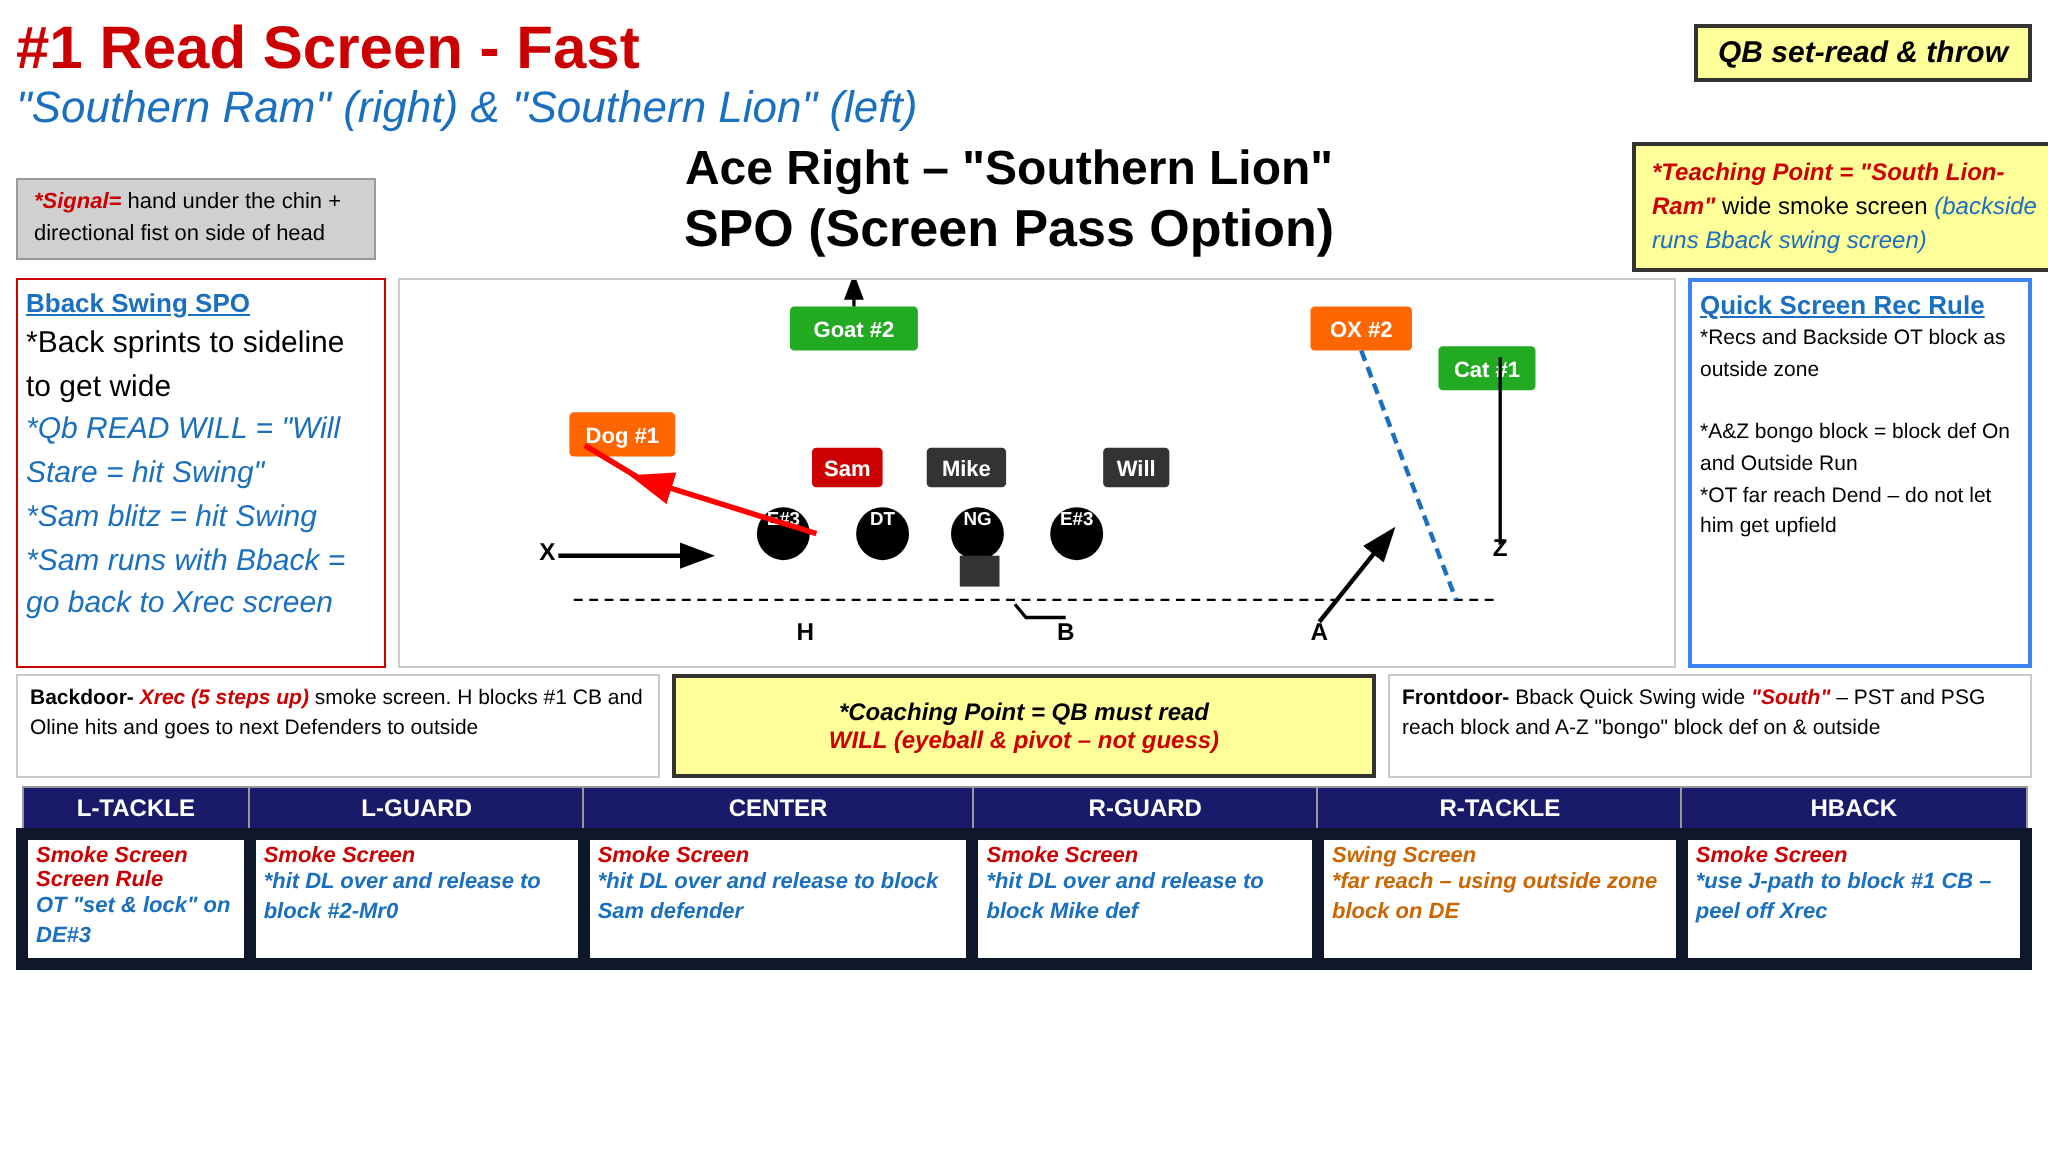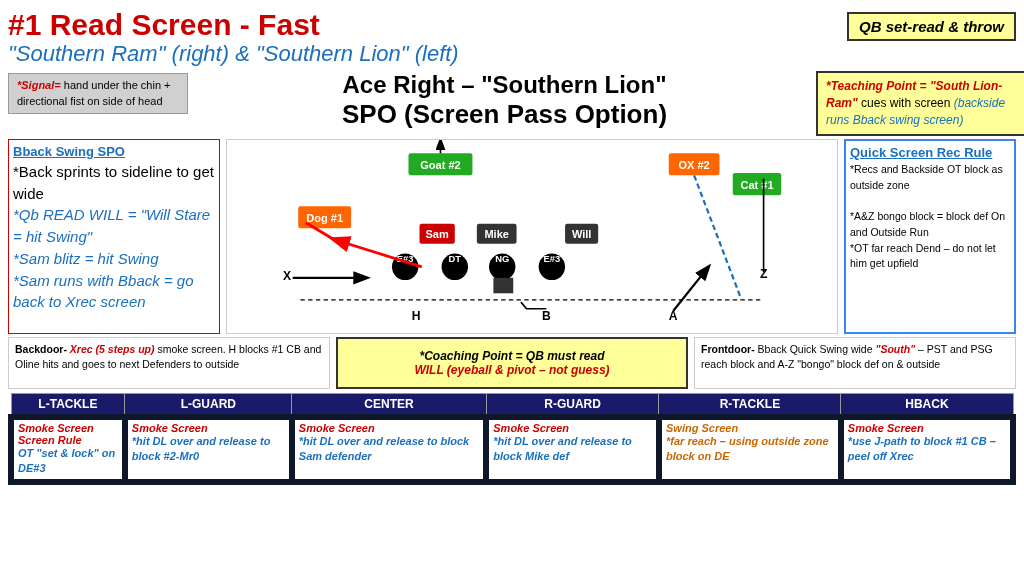--- a/index.html
+++ b/index.html
@@ -44,21 +44,21 @@
       margin-top: 4px;
     }
     
     .signal-box {
       background: #d0d0d0;
       border: 1px solid #999;
       padding: 4px 8px;
       font-size: 11px;
       width: 180px;
       line-height: 1.4;
-      margin-top: 2px;
+      margin-top: 18px;
     }
     .signal-box .signal-label {
       color: #cc0000;
       font-style: italic;
       font-weight: bold;
     }
     .center-title-main {
       font-size: 24px;
       font-weight: bold;
       color: #000;
@@ -225,28 +225,28 @@
       <div class="signal-box">
         <span class="signal-label">*Signal=</span><span> hand under the chin + directional fist on side of head</span>
       </div>
     </div>
     <div class="center-sub-title">
       <div class="center-title-main">Ace Right – "Southern Lion"</div>
       <div class="center-title-sub">SPO (Screen Pass Option)</div>
     </div>
     <div class="teaching-wrapper">
       <div class="teaching-box">
-        <span class="tp-title">*Teaching Point = "South Lion-Ram"</span><span> cues with screen </span><span class="tp-italic">(backside runs Bback swing screen)</span>
+        <span class="tp-title">*Teaching Point = "South Lion-Ram"</span><span> wide smoke screen </span><span class="tp-italic">(backside runs Bback swing screen)</span>
       </div>
     </div>
   </div>
 
   <div style="display:flex; gap:6px; height:195px;">
 
-    <div style="width:212px; flex-shrink:0; border:1px solid #cc0000; padding:4px;">
+    <div style="width:185px; flex-shrink:0; border:1px solid #cc0000; padding:4px;">
       <div class="bback-title">Bback Swing SPO</div>
       <div class="bback-text">
         <div>*Back sprints to sideline to get wide</div>
         <div><span class="blue">*Qb READ WILL = "Will Stare = hit Swing"</span></div>
         <div><span class="blue">*Sam blitz = hit Swing</span></div>
         <div><span class="blue">*Sam runs with Bback = go back to Xrec screen</span></div>
       </div>
     </div>
 
     <div style="flex:1; position:relative; background:white; border:1px solid #ccc; overflow:hidden;">

